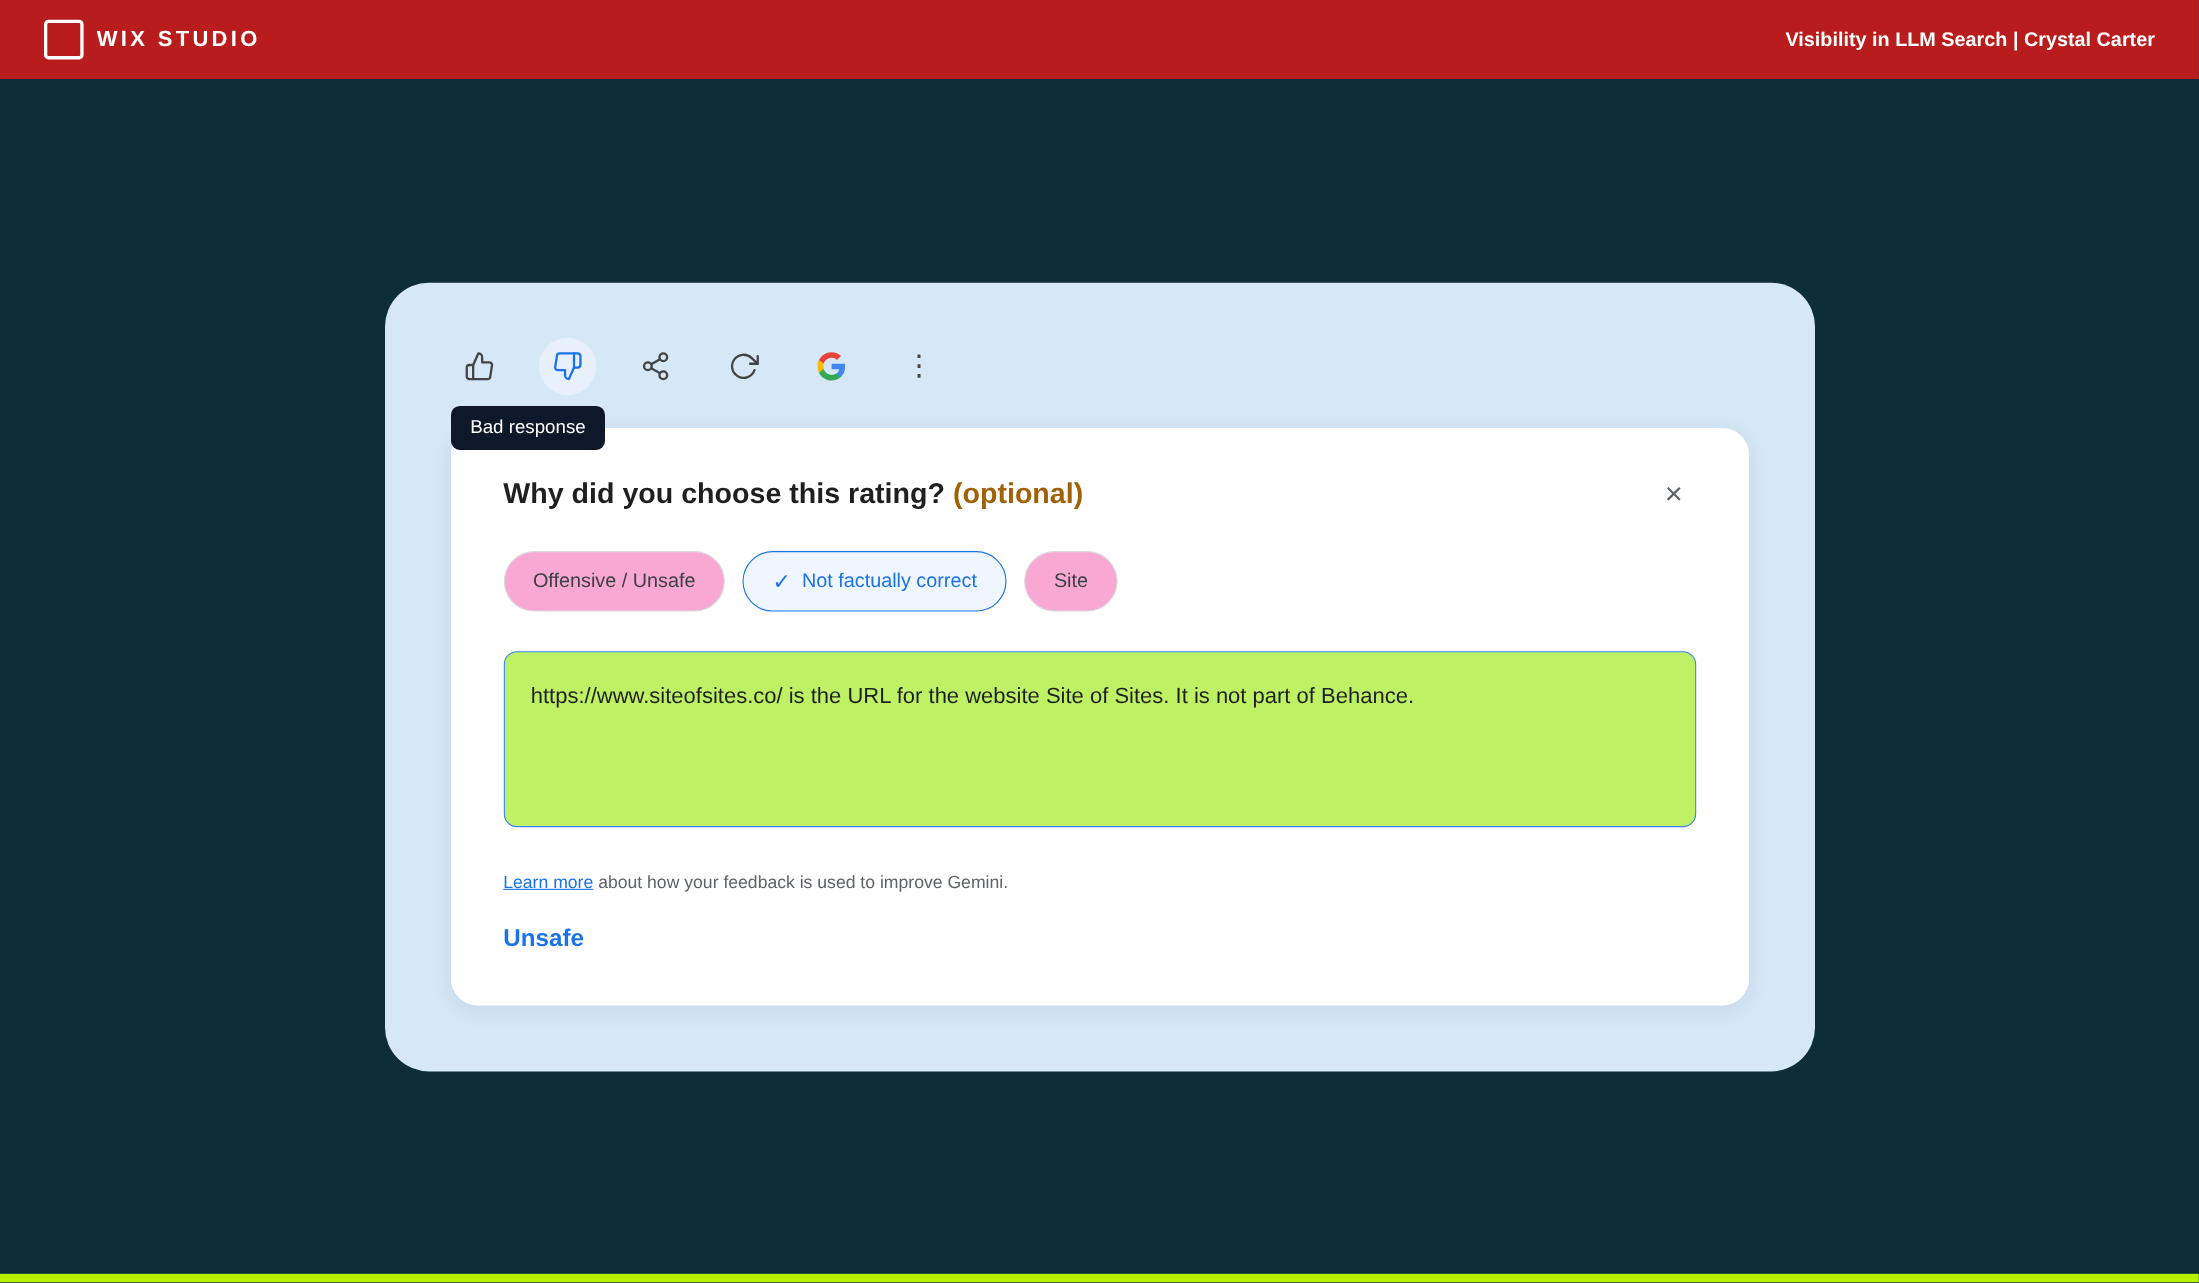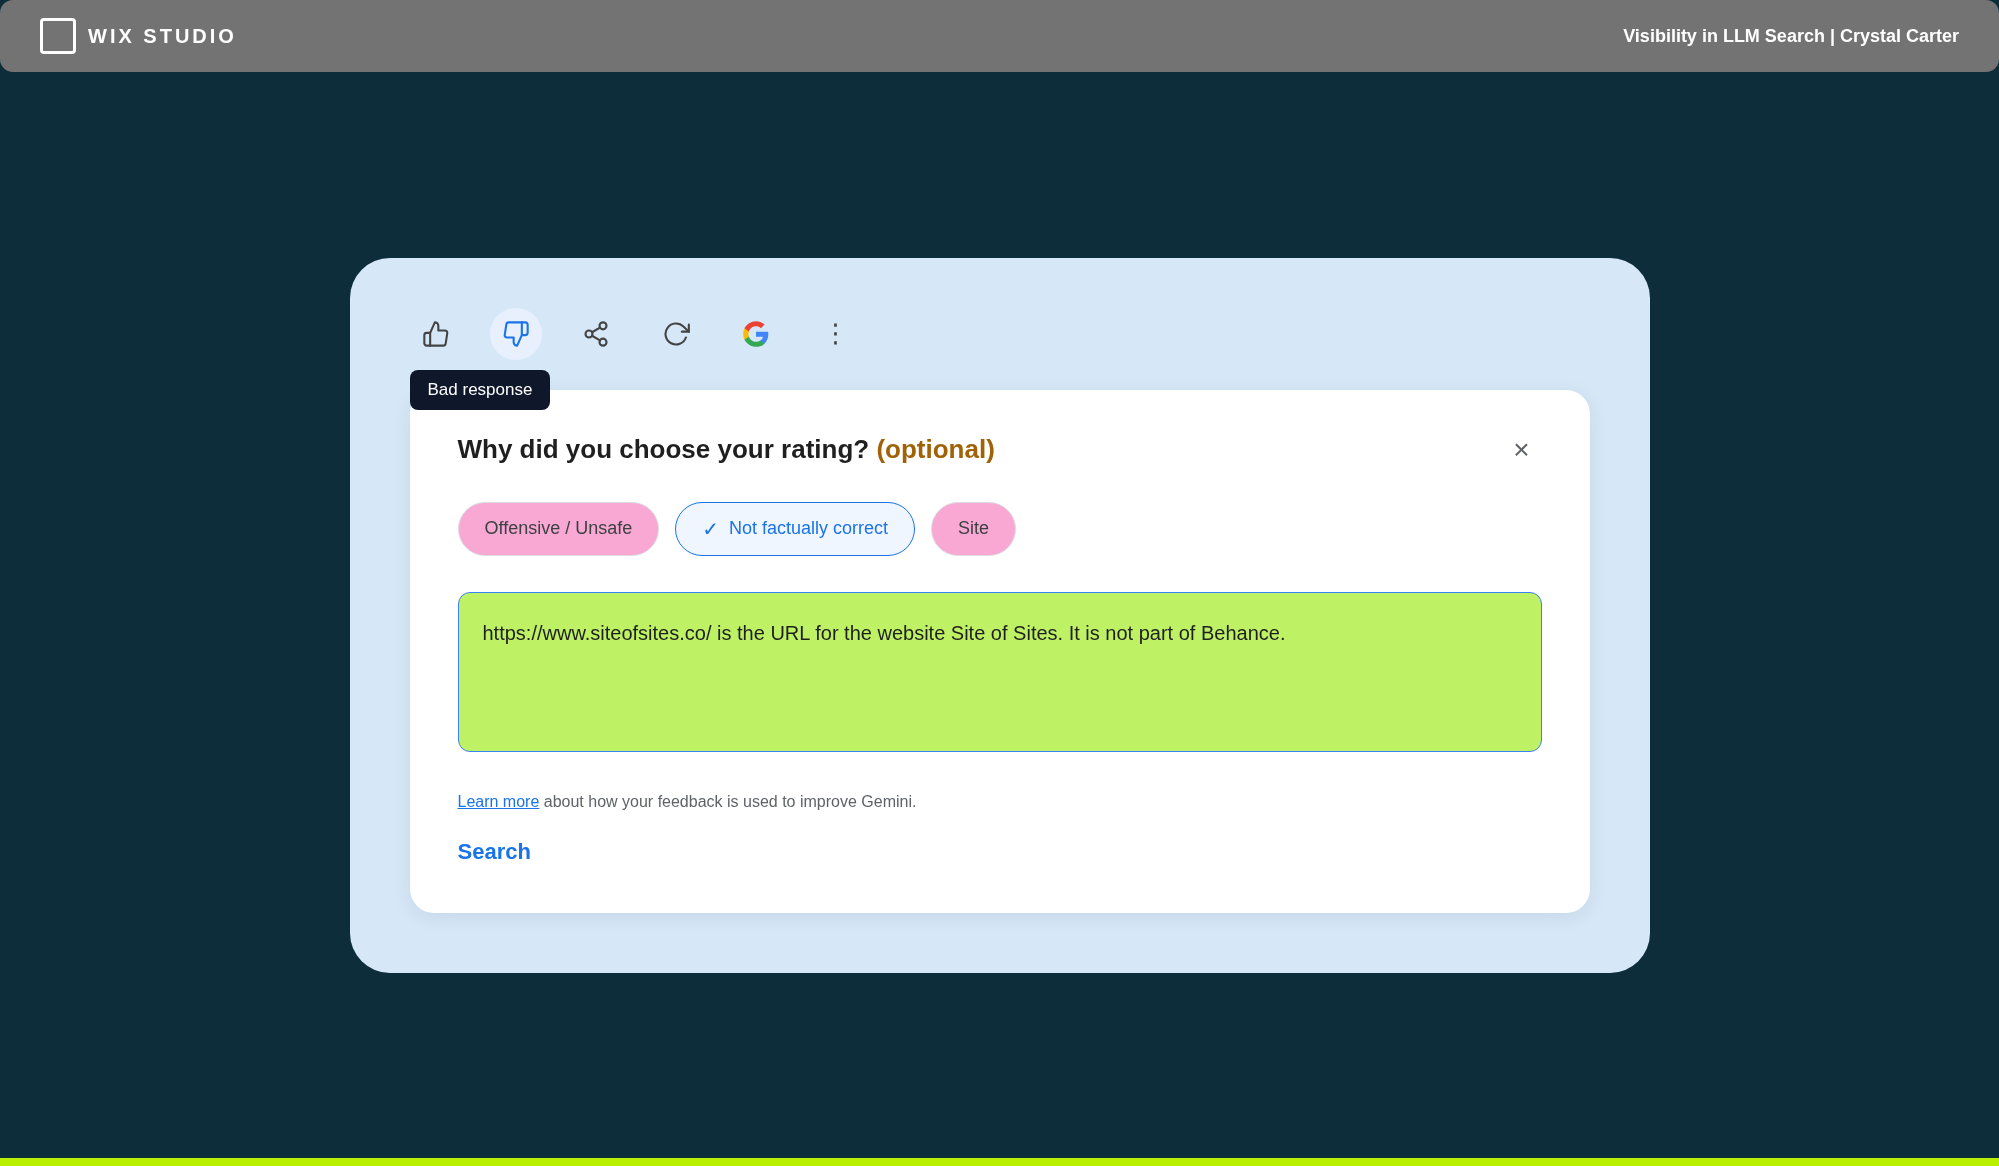--- a/index.html
+++ b/index.html
@@ -13,22 +13,21 @@
       position: relative;
     }
 
     
     .top-bar {
       display: flex;
       align-items: center;
       justify-content: space-between;
       padding: 0 40px;
       height: 72px;
-      background-color: #737373;
-      border-radius: 13px;
+      background-color: #b91c1c;
     }
 
     .logo {
       display: flex;
       align-items: center;
       gap: 12px;
     }
 
     .logo-square {
       width: 36px;
@@ -302,21 +301,21 @@
       <button class="toolbar-btn" style="font-size:26px; color:#444; letter-spacing:0;">⋮</button>
     </div>
 
     <div class="dialog">
       
       <div class="tooltip">Bad response</div>
 
       
       <div class="dialog-header">
         <div class="dialog-title">
-          <span>Why did you choose your rating?</span>
+          <span>Why did you choose this rating?</span>
           <span class="optional"> <span>(optional)</span></span>
         </div>
         <button class="close-btn">×</button>
       </div>
 
       
       <div class="chips">
         <button class="chip">
           <span>Offensive / Unsafe</span>
         </button>
@@ -331,19 +330,19 @@
 
       
       <textarea class="feedback-textarea" style="">https://www.siteofsites.co/ is the URL for the website Site of Sites. It is not part of Behance.</textarea>
 
       
       <div class="learn-more-row">
         <a class="learn-more-link">Learn more</a><span> about how your feedback is used to improve Gemini.</span>
       </div>
 
       
-      <button class="submit-btn">Search</button>
+      <button class="submit-btn">Unsafe</button>
     </div>
 
   </div>
 </div>
 
 <div class="accent-bar"></div>
 
 </body></html>

